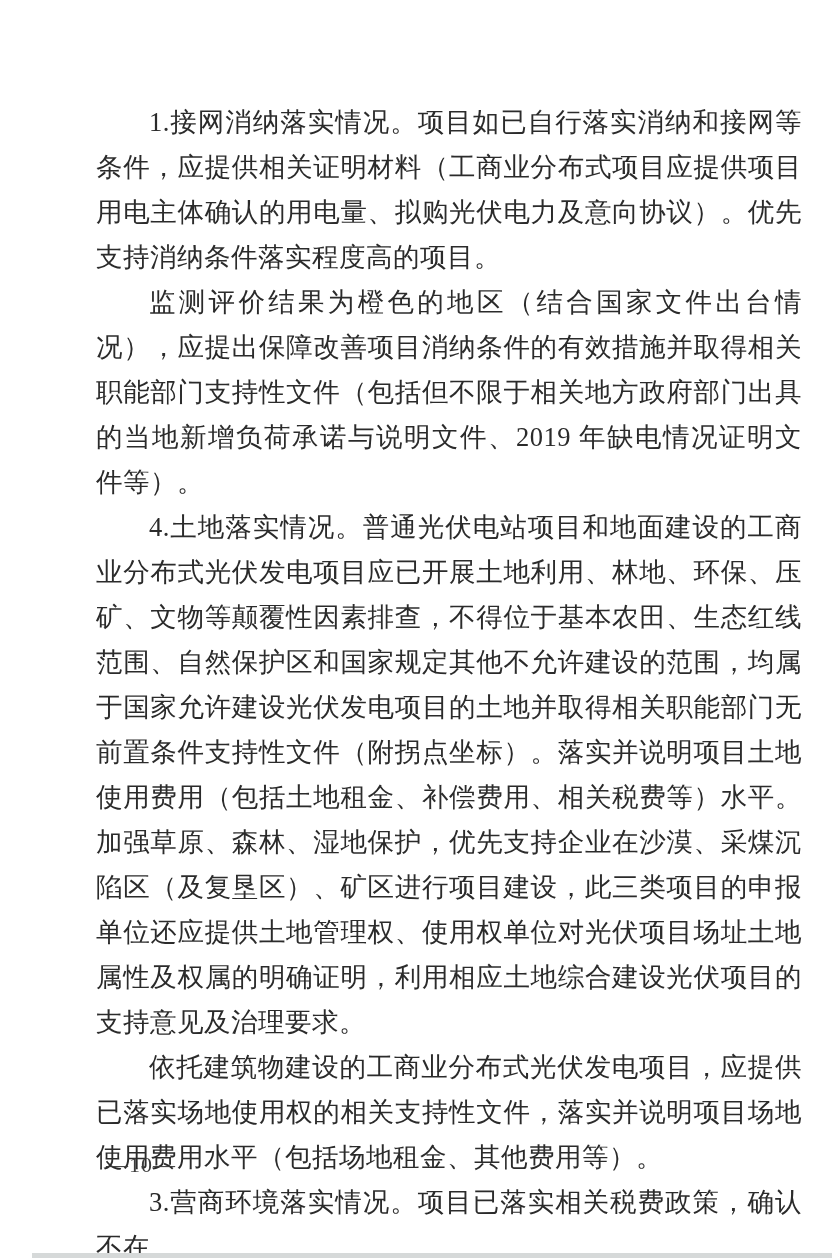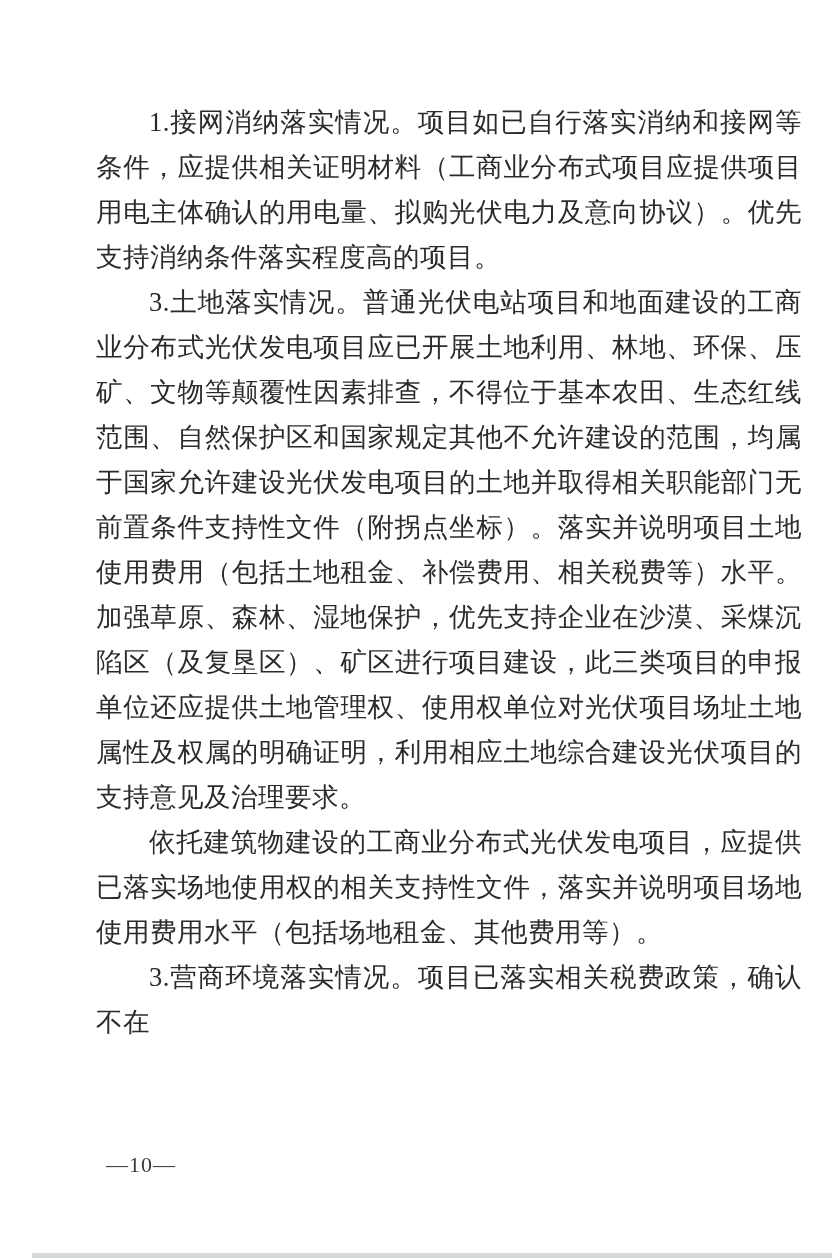--- a/index.html
+++ b/index.html
@@ -50,21 +50,22 @@
     background: #d6d9d9;
   }
 </style>
 </head>
 <body>
 
 <div class="page">
 
   <div class="body-text">
     <p>1.接网消纳落实情况。项目如已自行落实消纳和接网等条件，应提供相关证明材料（工商业分布式项目应提供项目用电主体确认的用电量、拟购光伏电力及意向协议）。优先支持消纳条件落实程度高的项目。</p>
-    <p>3.土地落实情况。普通光伏电站项目和地面建设的工商业分布式光伏发电项目应已开展土地利用、林地、环保、压矿、文物等颠覆性因素排查，不得位于基本农田、生态红线范围、自然保护区和国家规定其他不允许建设的范围，均属于国家允许建设光伏发电项目的土地并取得相关职能部门无前置条件支持性文件（附拐点坐标）。落实并说明项目土地使用费用（包括土地租金、补偿费用、相关税费等）水平。加强草原、森林、湿地保护，优先支持企业在沙漠、采煤沉陷区（及复垦区）、矿区进行项目建设，此三类项目的申报单位还应提供土地管理权、使用权单位对光伏项目场址土地属性及权属的明确证明，利用相应土地综合建设光伏项目的支持意见及治理要求。</p>
+    <p>监测评价结果为橙色的地区（结合国家文件出台情况），应提出保障改善项目消纳条件的有效措施并取得相关职能部门支持性文件（包括但不限于相关地方政府部门出具的当地新增负荷承诺与说明文件、2019 年缺电情况证明文件等）。</p>
+    <p>4.土地落实情况。普通光伏电站项目和地面建设的工商业分布式光伏发电项目应已开展土地利用、林地、环保、压矿、文物等颠覆性因素排查，不得位于基本农田、生态红线范围、自然保护区和国家规定其他不允许建设的范围，均属于国家允许建设光伏发电项目的土地并取得相关职能部门无前置条件支持性文件（附拐点坐标）。落实并说明项目土地使用费用（包括土地租金、补偿费用、相关税费等）水平。加强草原、森林、湿地保护，优先支持企业在沙漠、采煤沉陷区（及复垦区）、矿区进行项目建设，此三类项目的申报单位还应提供土地管理权、使用权单位对光伏项目场址土地属性及权属的明确证明，利用相应土地综合建设光伏项目的支持意见及治理要求。</p>
     <p>依托建筑物建设的工商业分布式光伏发电项目，应提供已落实场地使用权的相关支持性文件，落实并说明项目场地使用费用水平（包括场地租金、其他费用等）。</p>
     <p>3.营商环境落实情况。项目已落实相关税费政策，确认不在</p>
   </div>
 
   <div class="page-number">—10—</div>
 
   <div class="scan-edge"></div>
 
 </div>
 

